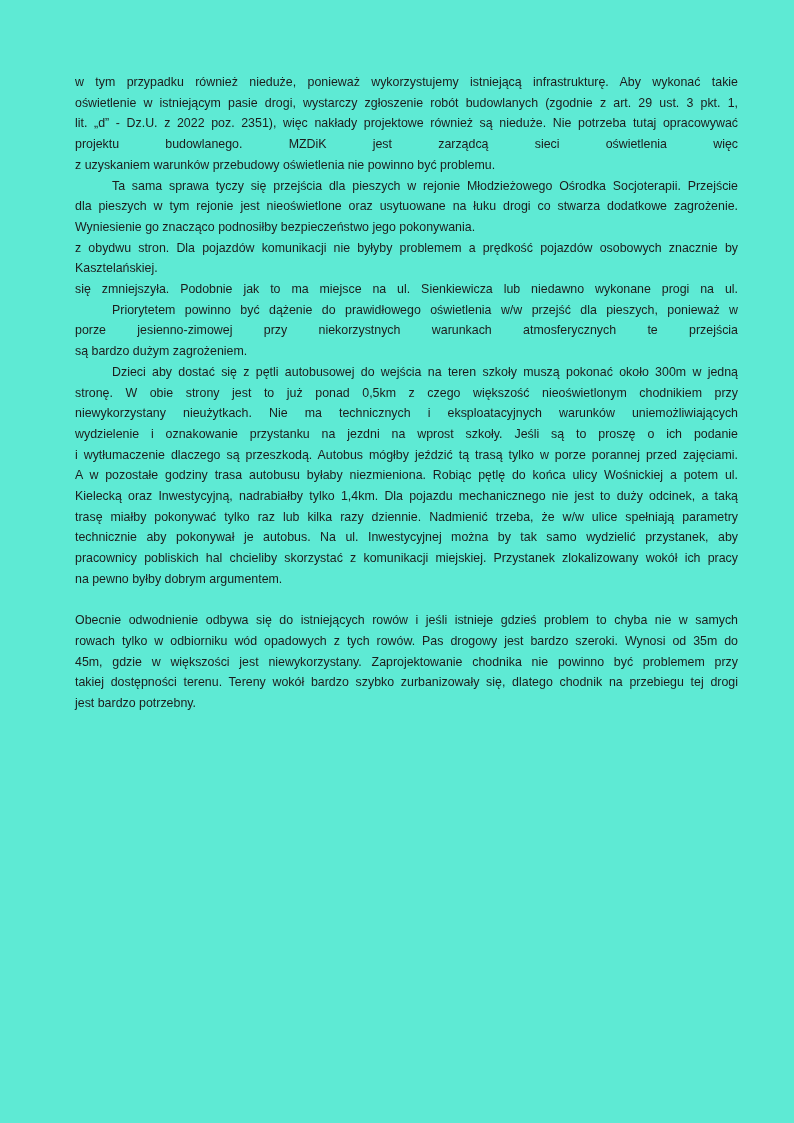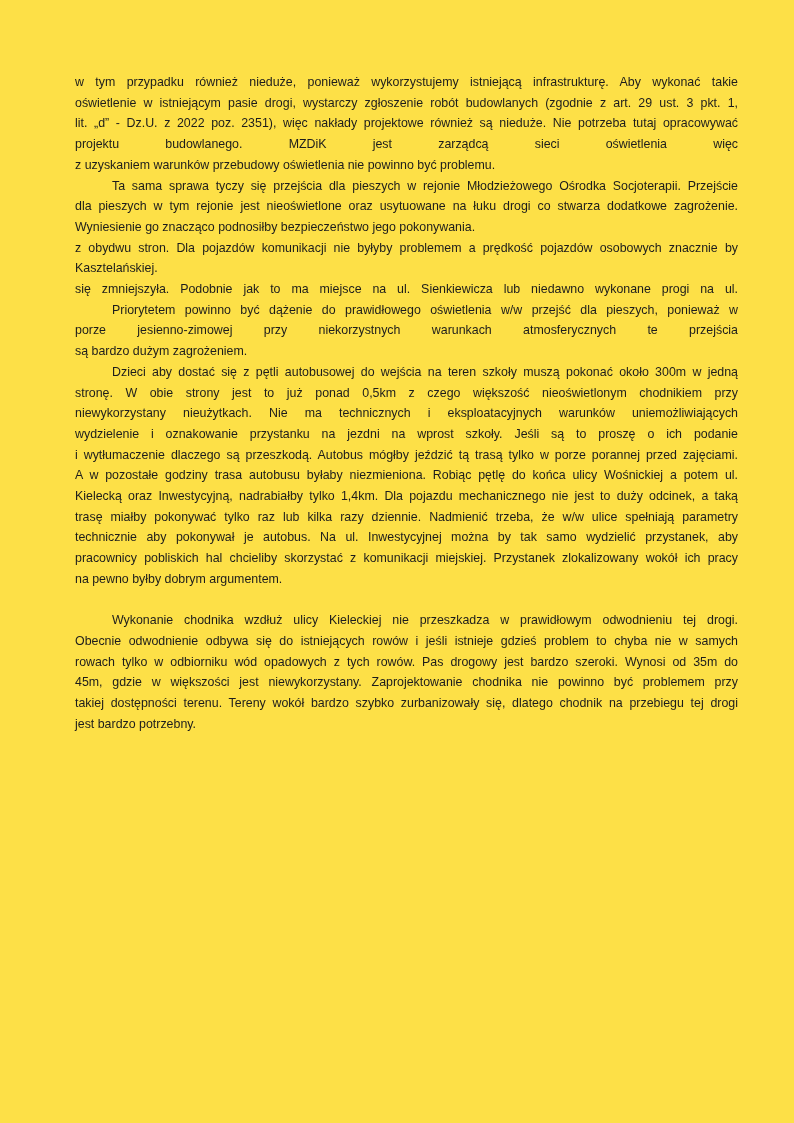--- a/index.html
+++ b/index.html
@@ -5,21 +5,21 @@
   html, body {
     margin: 0;
     padding: 0;
     background: #ffffff;
     font-family: "Liberation Sans", "DejaVu Sans", sans-serif;
   }
   .page {
     position: relative;
     width: 794px;
     height: 1123px;
-    background: #fde047;
+    background: #5eead4;
     overflow: hidden;
     color: #1c1c1c;
   }
   .content {
     position: absolute;
     left: 75px;
     top: 72px;
     width: 663px;
   }
   .para { margin: 0; padding: 0; }
@@ -88,21 +88,20 @@
       <div class="ln">i wytłumaczenie dlaczego są przeszkodą. Autobus mógłby jeździć tą trasą tylko w porze porannej przed zajęciami.</div>
       <div class="ln">A w pozostałe godziny trasa autobusu byłaby niezmieniona. Robiąc pętlę do końca ulicy Wośnickiej a potem ul.</div>
       <div class="ln">Kielecką oraz Inwestycyjną, nadrabiałby tylko 1,4km. Dla pojazdu mechanicznego nie jest to duży odcinek, a taką</div>
       <div class="ln">trasę miałby pokonywać tylko raz lub kilka razy dziennie. Nadmienić trzeba, że w/w ulice spełniają parametry</div>
       <div class="ln">technicznie aby pokonywał je autobus. Na ul. Inwestycyjnej można by tak samo wydzielić przystanek, aby</div>
       <div class="ln">pracownicy pobliskich hal chcieliby skorzystać z komunikacji miejskiej. Przystanek zlokalizowany wokół ich pracy</div>
       <div class="ln endline">na pewno byłby dobrym argumentem.</div>
     </div>
 
     <div class="para gap-before">
-      <div class="ln ind">Wykonanie chodnika wzdłuż ulicy Kieleckiej nie przeszkadza w prawidłowym odwodnieniu tej drogi.</div>
       <div class="ln">Obecnie odwodnienie odbywa się do istniejących rowów i jeśli istnieje gdzieś problem to chyba nie w samych</div>
       <div class="ln">rowach tylko w odbiorniku wód opadowych z tych rowów. Pas drogowy jest bardzo szeroki. Wynosi od 35m do</div>
       <div class="ln">45m, gdzie w większości jest niewykorzystany. Zaprojektowanie chodnika nie powinno być problemem przy</div>
       <div class="ln">takiej dostępności terenu. Tereny wokół bardzo szybko zurbanizowały się, dlatego chodnik na przebiegu tej drogi</div>
       <div class="ln endline">jest bardzo potrzebny.</div>
     </div>
 
 
   </div>
 </div>

